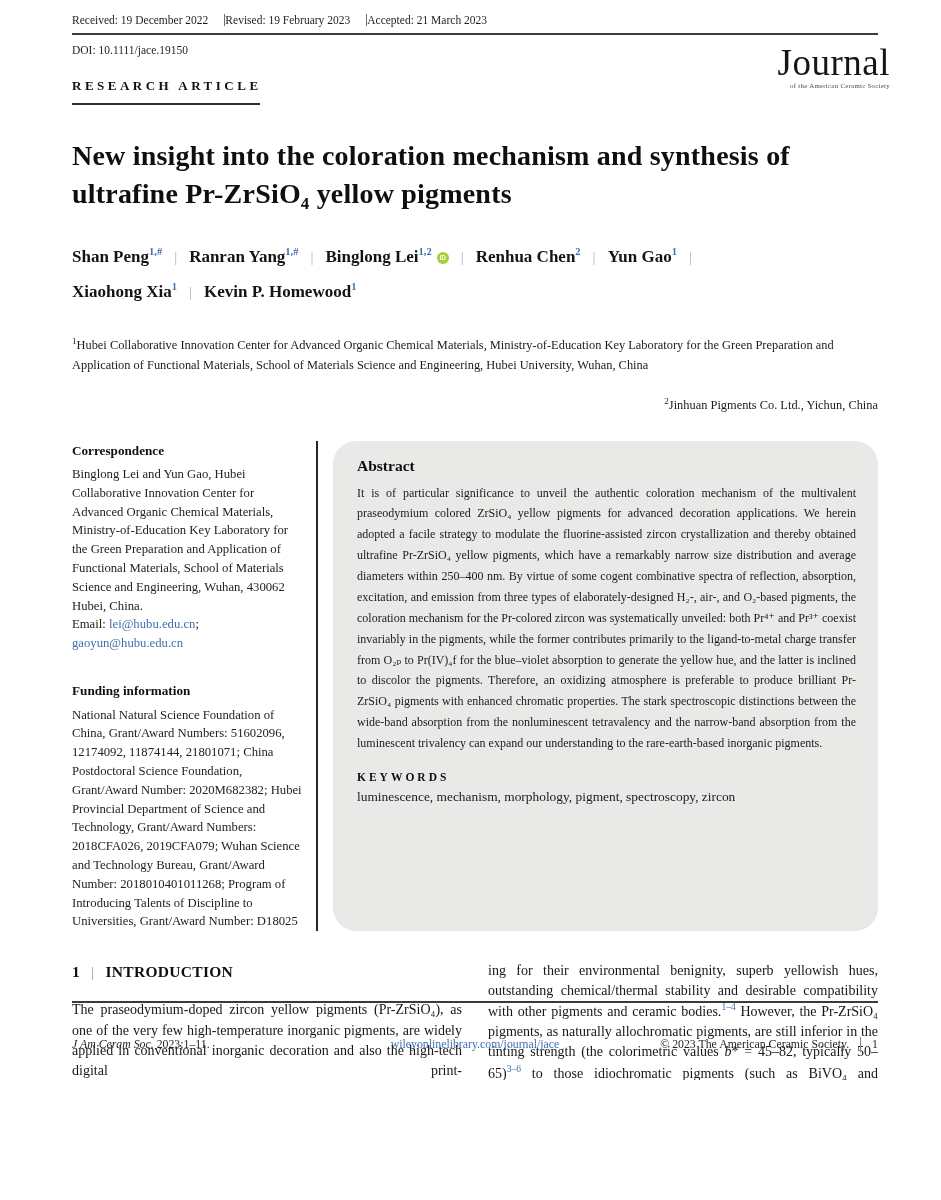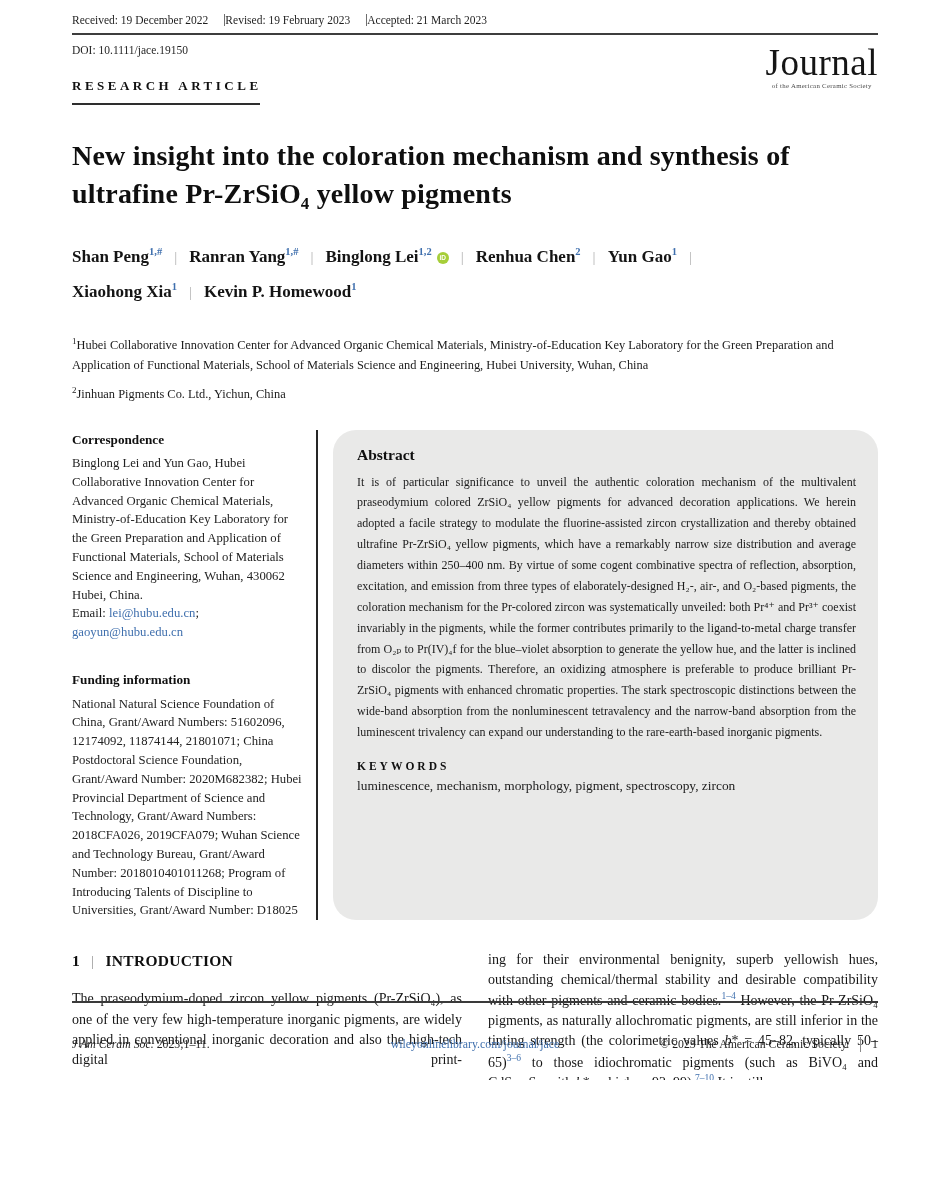--- a/index.html
+++ b/index.html
@@ -6,35 +6,35 @@
   html, body { width:941px; height:1200px; background:#ffffff; }
   body { font-family:"Liberation Serif","DejaVu Serif",serif; color:#1c1c1c; position:relative; }
   .page { width:941px; height:1080px; padding:14px 63px 0 72px; position:relative; overflow:hidden; background:#fff; }
 
   
   .dates-row { display:flex; font-size:11.5px; color:#1f1f1f; padding-bottom:7px; }
   .date-item { padding-right:16px; white-space:nowrap; }
   .date-item + .date-item { border-left:1px solid #6e6e6e; }
   .rule-dark { border-top:2px solid #3d3d3d; }
   .doi-row { margin-top:9px; font-size:11.5px; color:#1f1f1f; }
-  .logo { position:absolute; top:44px; right:63px; text-align:center; }
+  .logo { position:absolute; top:44px; right:51px; text-align:right; }
   .logo-main { font-size:37px; line-height:1; color:#151515; letter-spacing:0.5px; }
   .logo-sub { font-size:6.8px; color:#4a4a4a; letter-spacing:0.3px; margin-top:1px; }
   .article-type { margin-top:22px; font-size:13px; font-weight:bold; letter-spacing:3.5px; color:#111; }
   .type-rule { width:188px; border-top:2.5px solid #2e2e2e; margin-top:9px; }
 
   
   .title { margin-top:32px; font-size:28px; line-height:1.34; font-weight:700; color:#0f0f0f; max-width:812px; letter-spacing:0.2px; }
   .authors { margin-top:28px; font-size:17px; font-weight:700; color:#141414; }
   .authors-line { line-height:2.05; white-space:nowrap; }
   .author sup { color:#3f6fad; font-weight:700; font-size:10.5px; }
   .auth-sep { color:#b3b3b3; font-weight:400; padding:0 12px; font-size:15px; }
   .orcid { display:inline-block; width:12px; height:12px; background:#a6ce39; border-radius:50%; color:#fff; font-size:6.5px; line-height:12px; text-align:center; font-family:"Liberation Sans",sans-serif; vertical-align:2px; margin-left:5px; font-weight:700; }
   .affiliations { margin-top:24px; font-size:12.4px; line-height:1.6; color:#1b1b1b; max-width:812px; }
-  .aff + .aff { margin-top:7px; }
+  .aff + .aff { margin-top:18px;text-align:right; }
   .aff sup { font-size:9px; }
 
   
   .info-row { display:flex; margin-top:25px; align-items:stretch; }
   .side-info { width:230px; flex:none; font-size:12.7px; line-height:1.48; color:#222; text-align:left; }
   .side-head { font-size:13.2px; font-weight:700; margin-bottom:5px; color:#101010; }
   .funding-block { margin-top:28px; }
   .email-link { color:#3f6fad; }
   .v-divider { flex:none; width:2px; background:#262626; margin-left:14px; }
   .abstract-box { flex:1; background:#e9e9e8; margin-left:15px; padding:16px 22px 18px 24px;border-radius:23px; }

